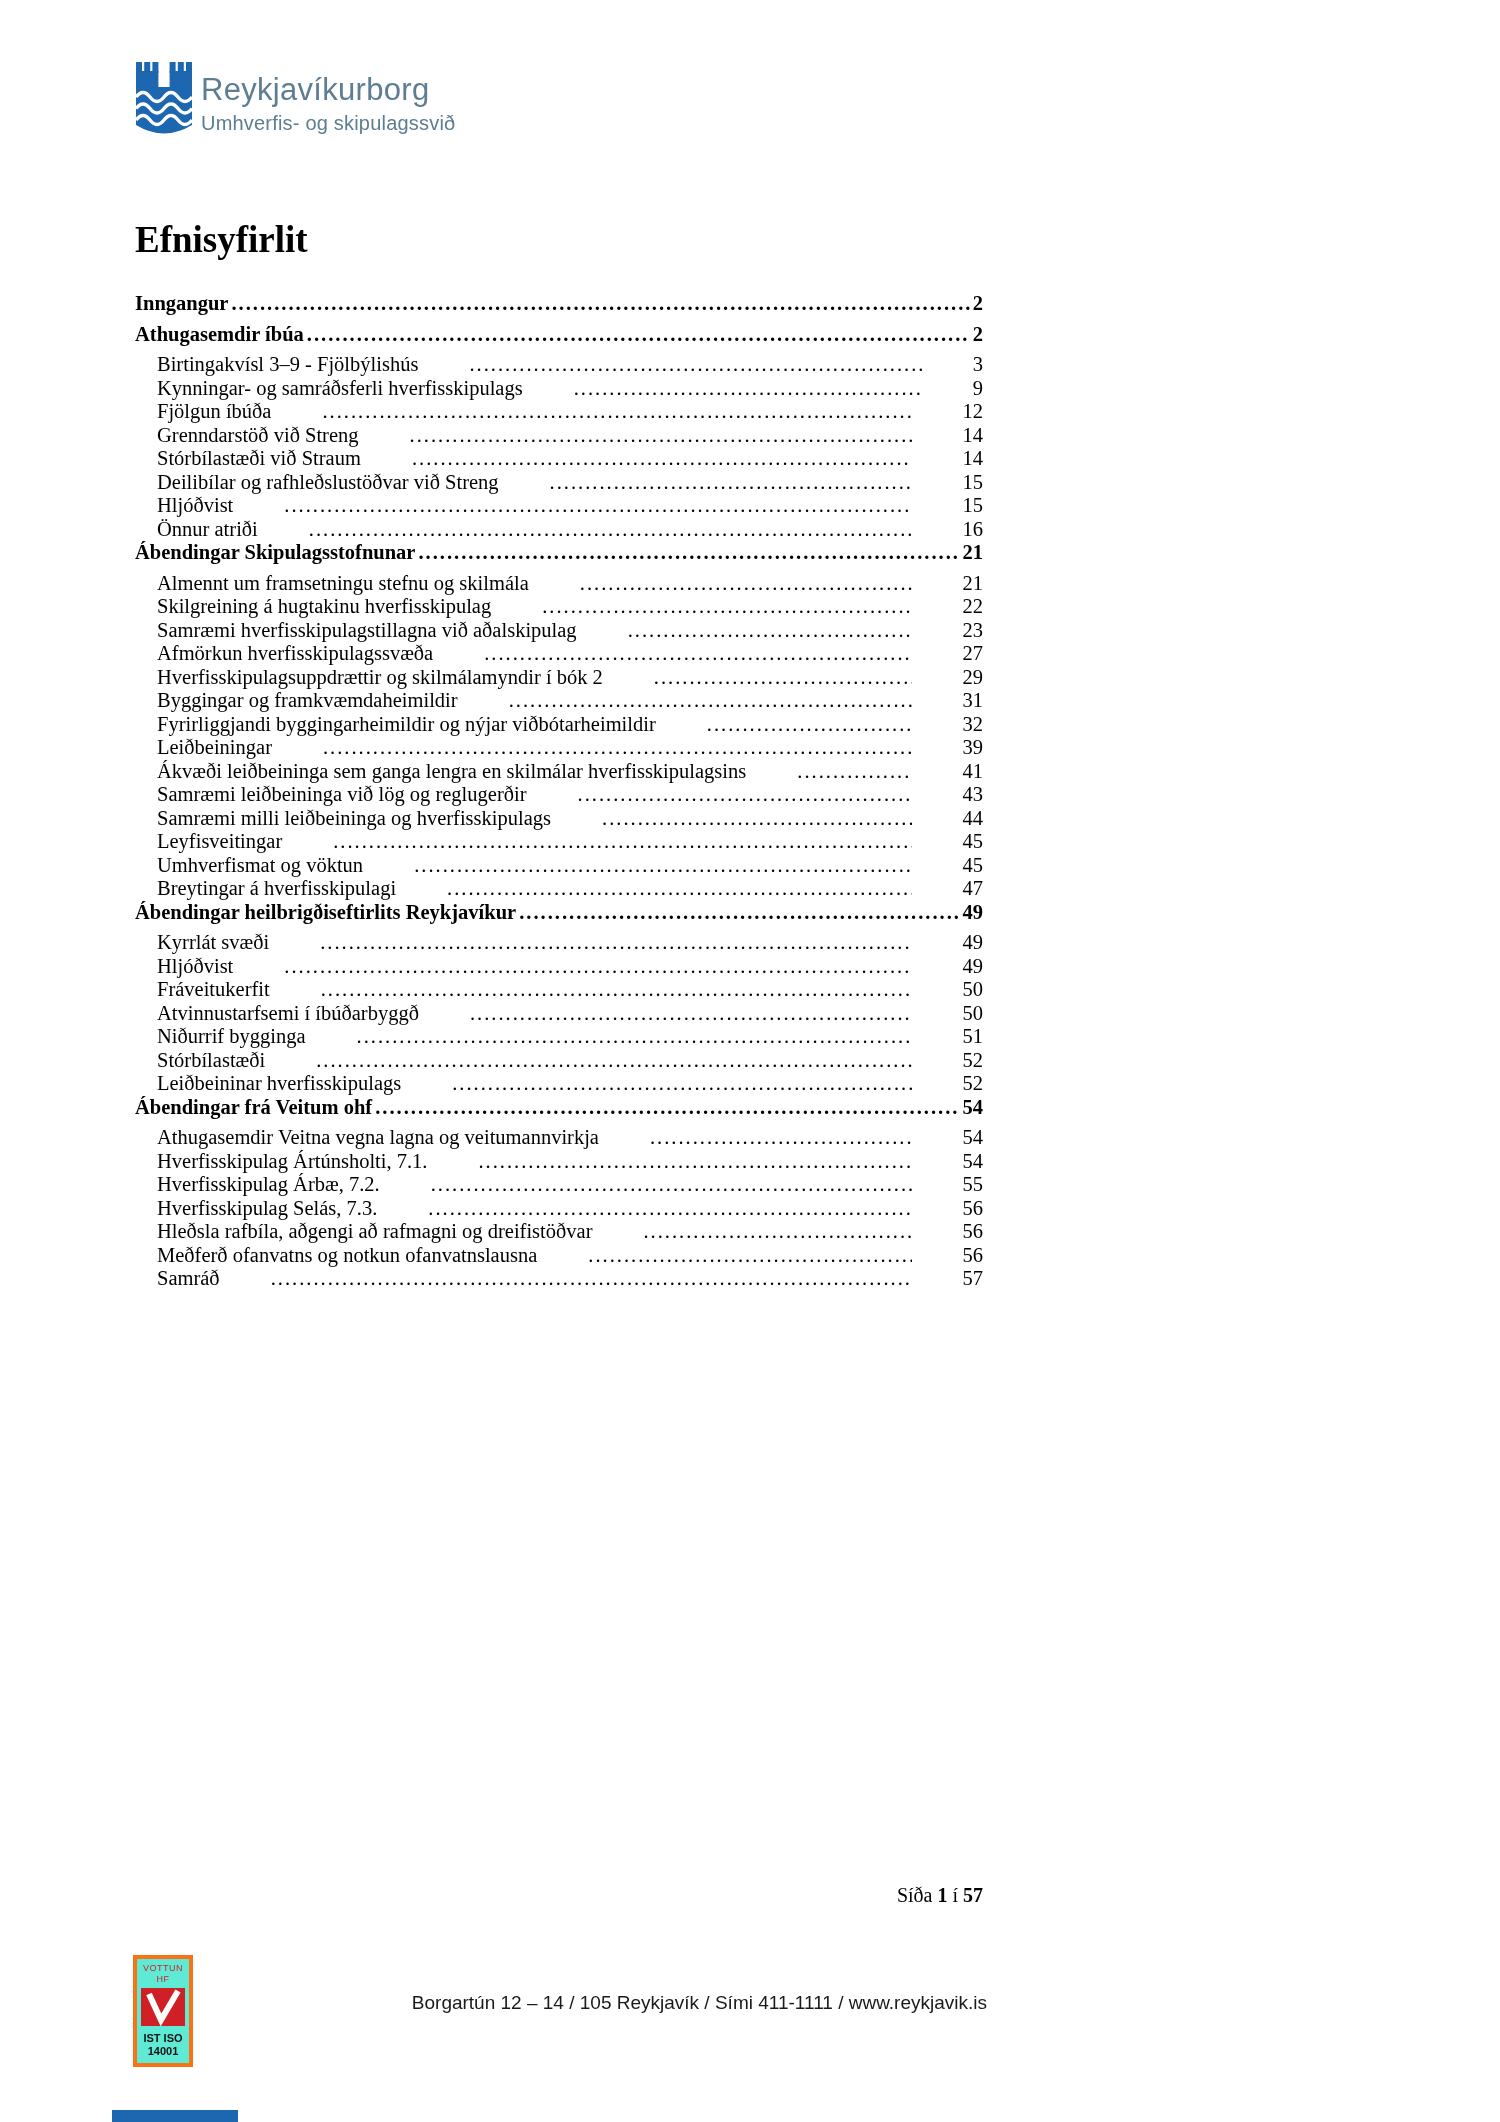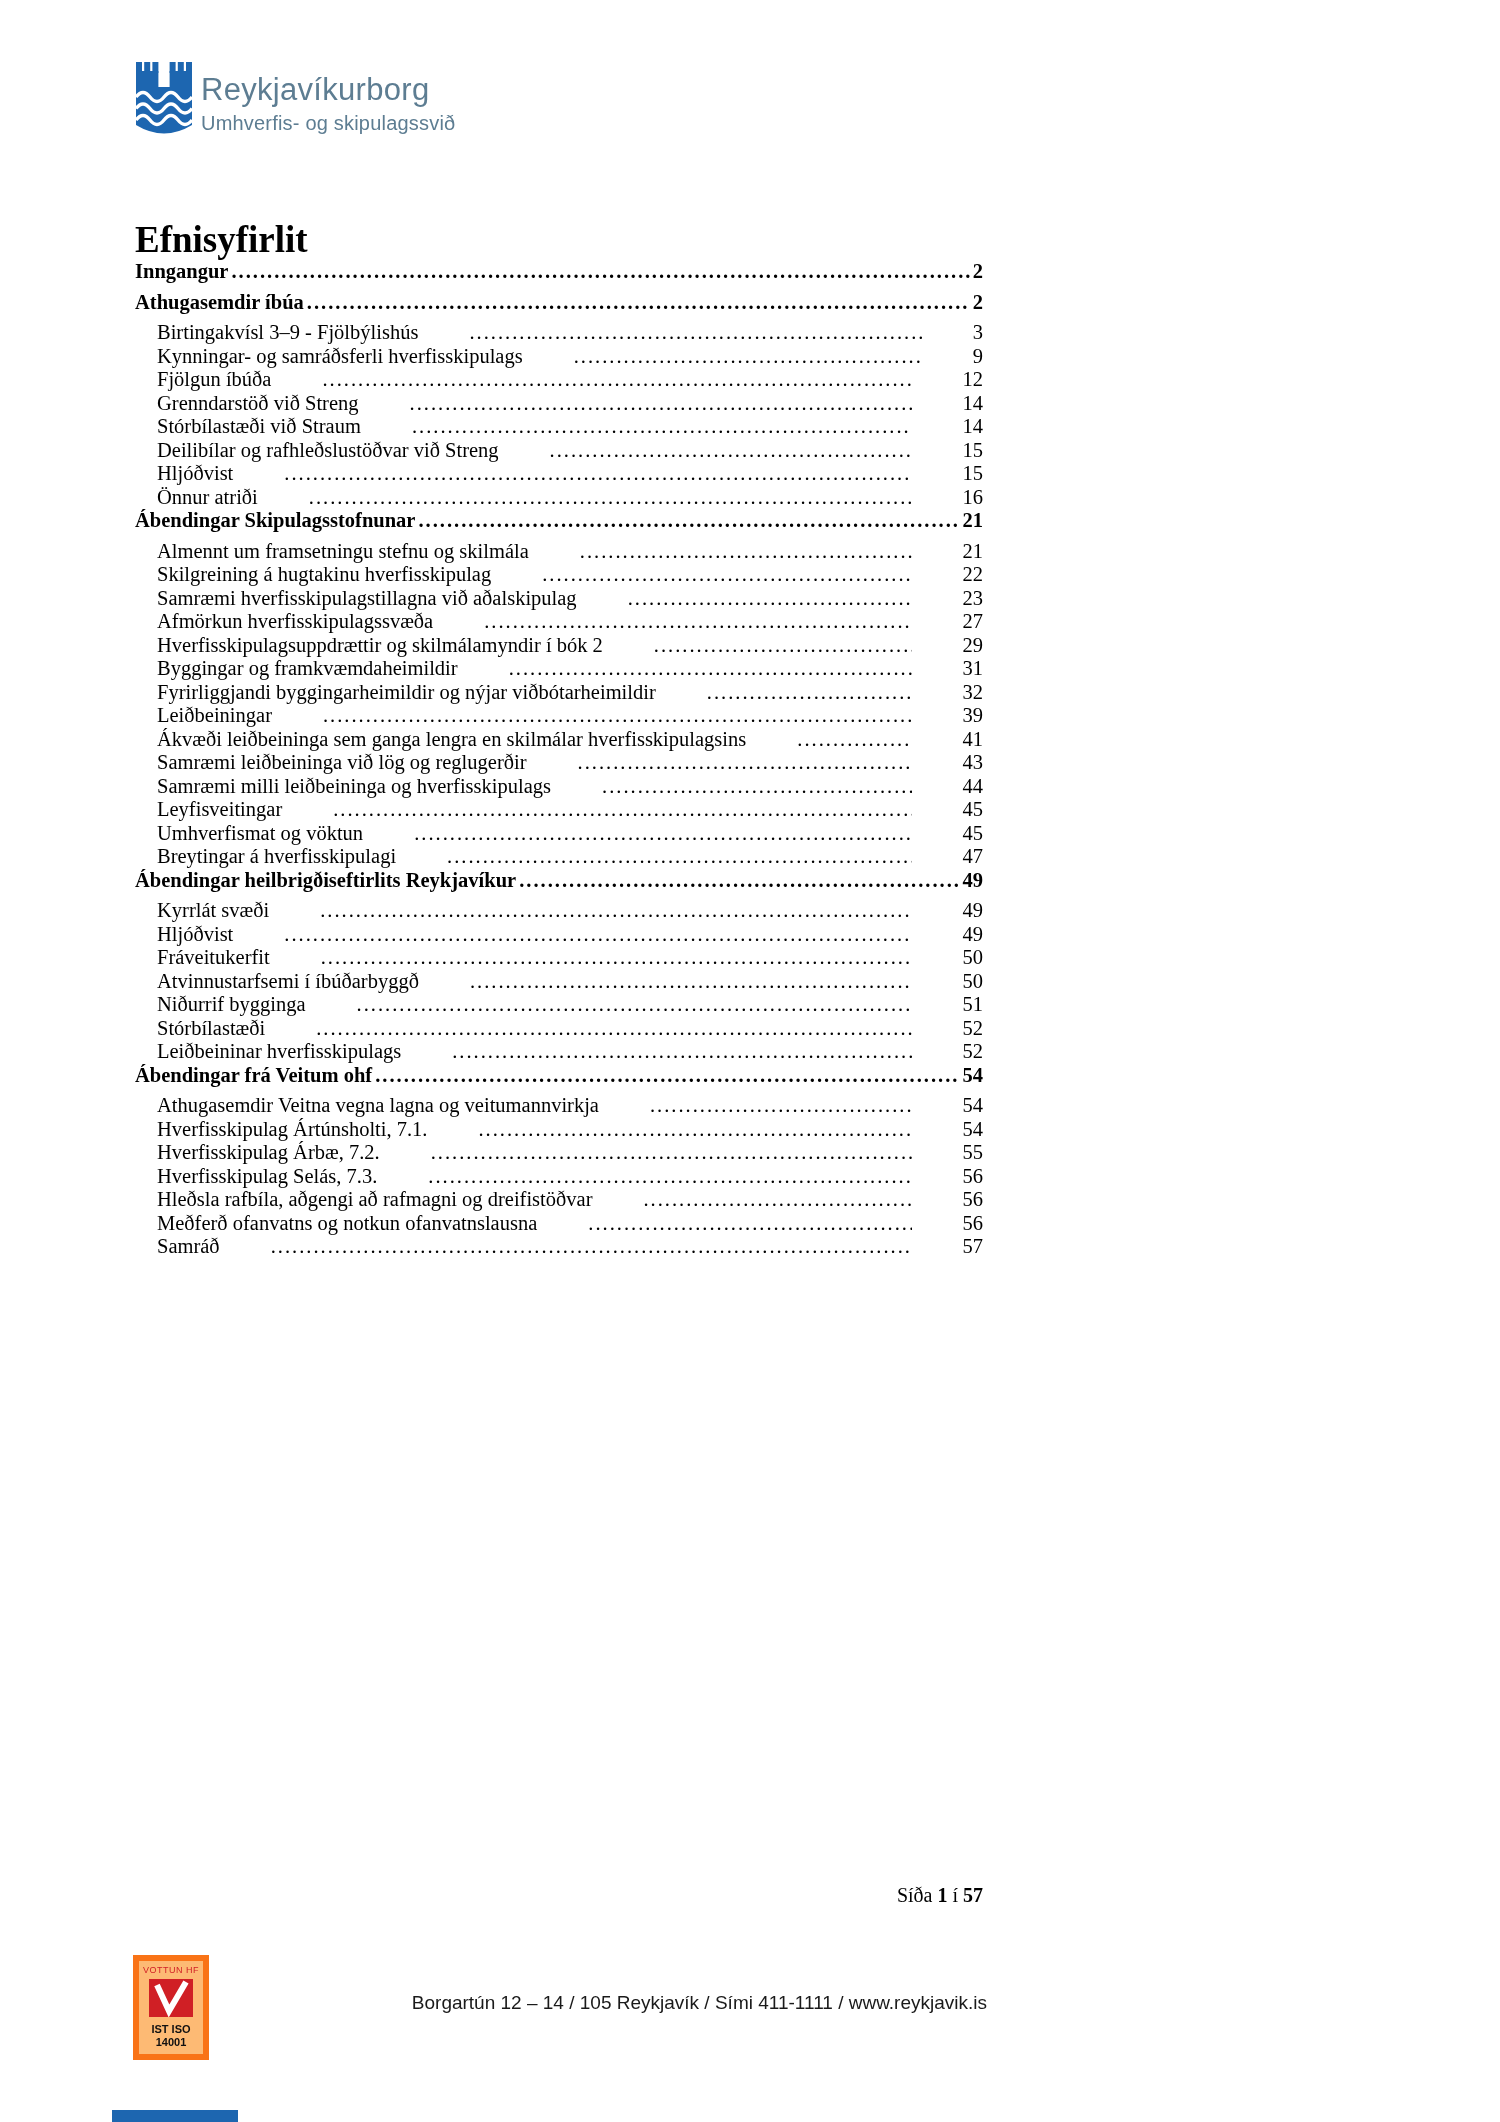--- a/index.html
+++ b/index.html
@@ -10,39 +10,39 @@
   }
 
   
   .brand { position:absolute; left:131px; top:62px; display:flex; align-items:flex-start; gap:4px; }
   .brand-text { padding-top:11px; color:#5d7d92; font-family:"Liberation Sans", sans-serif; }
   .brand-name { font-size:31px; line-height:1.1; letter-spacing:0.3px; }
   .brand-sub  { font-size:20px; margin-top:5px; letter-spacing:0.2px; }
 
   
   .content { position:absolute; left:135px; top:220px; width:848px; }
-  .title { font-size:37px; font-weight:bold; line-height:40px; }
+  .title { font-size:37px; font-weight:bold; line-height:40px; margin-bottom:32px; }
 
   .toc { display:block; }
   .toc-row { display:flex; align-items:flex-start; font-size:20.5px; line-height:23.5px; }
   .toc-row.level-1 { padding-left:22px;gap:48px; }
   .toc-row.level-0 { font-weight:bold; margin-bottom:7px; }
   .toc-row.level-0:first-child { margin-top:0; }
   .toc-label { white-space:nowrap; }
   .toc-dots  { flex:1 1 0; min-width:12px; overflow:hidden; white-space:nowrap;
                margin:0 3px; letter-spacing:2px; }
   .toc-page  { white-space:nowrap; }
 
   
   .page-indicator { position:absolute; top:1884px; left:135px; width:848px;
                     text-align:right; font-size:20px; }
   .page-indicator .bold { font-weight:bold; }
 
-  .cert { position:absolute; left:133px; top:1955px; width:76px;
-          border:6px solid #f97316; background:#fdba74; text-align:center;
+  .cert { position:absolute; left:133px; top:1955px; width:60px;
+          border:4px solid #f97316; background:#5eead4; text-align:center;
           padding:4px 2px 5px 2px; font-family:"Liberation Sans", sans-serif; }
   .cert-top { color:#d01f26; font-size:9px; letter-spacing:0.5px; line-height:11px; }
   .cert-mark { margin:3px 0 2px 0; }
   .cert-bottom { font-weight:bold; font-size:11px; line-height:13px; color:#111; }
 
   .address { position:absolute; top:1992px; left:135px; width:852px; text-align:right;
              font-family:"Liberation Sans", sans-serif; font-size:19px; color:#1a1a1a; }
 
   .footer-bar { position:absolute; left:112px; top:2110px; width:126px; height:12px;
                 background:#1d66b0; }

